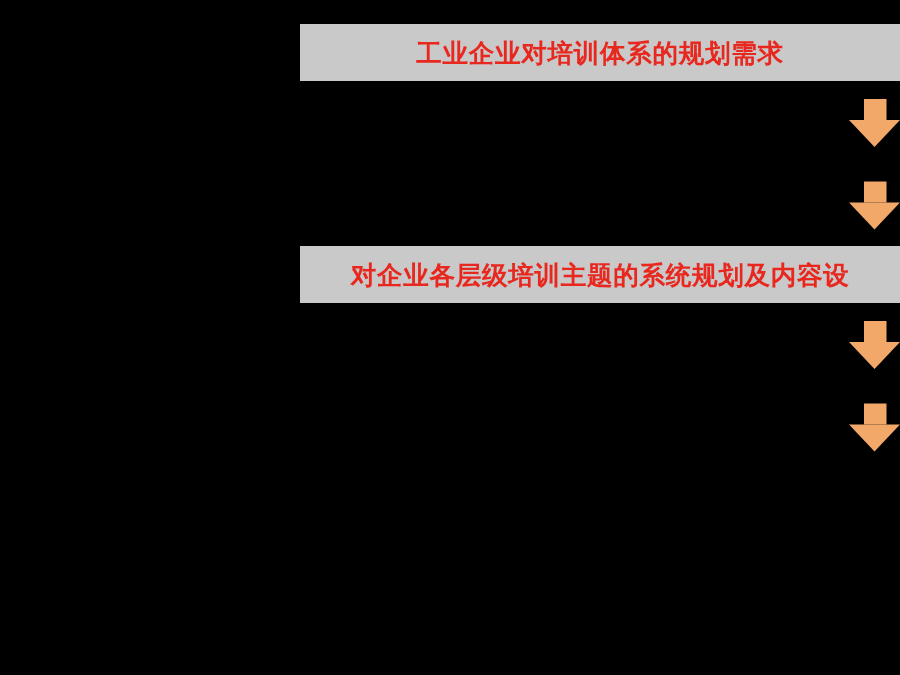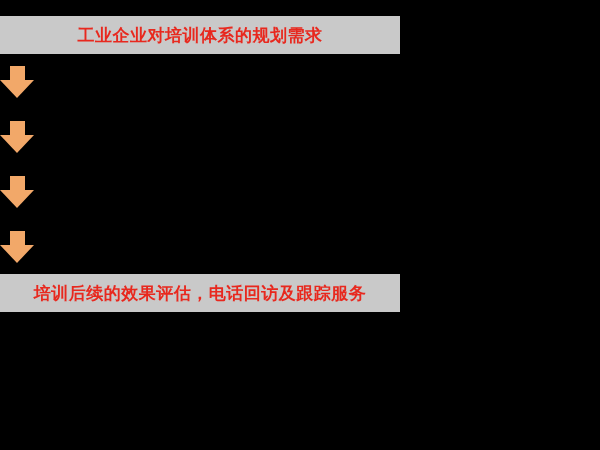--- a/index.html
+++ b/index.html
@@ -9,21 +9,21 @@
   }
   .canvas {
     position: relative;
     width: 600px;
     height: 351px;
     background: #000000;
     overflow: hidden;
     font-family: "DejaVu Sans", "Liberation Sans", sans-serif;
     display: flex;
     flex-direction: column;
-    align-items: flex-start;
+    align-items: flex-end;
     padding-top: 16px;
     box-sizing: border-box;
   }
   .step-box {
     width: 400px;
     height: 38px;
     background: #C9C9C9;
     display: flex;
     align-items: center;
     justify-content: center;
@@ -71,29 +71,29 @@
     <div class="arrow-stem"></div>
     <div class="arrow-head"></div>
   </div>
 
 
   <div class="arrow-wrap">
     <div class="arrow-stem"></div>
     <div class="arrow-head"></div>
   </div>
 
+  <div class="step-box">
+    <span class="step-label">对企业各层级培训主题的系统规划及内容设</span>
+  </div>
 
   <div class="arrow-wrap">
     <div class="arrow-stem"></div>
     <div class="arrow-head"></div>
   </div>
 
 
   <div class="arrow-wrap">
     <div class="arrow-stem"></div>
     <div class="arrow-head"></div>
   </div>
 
-  <div class="step-box">
-    <span class="step-label">培训后续的效果评估，电话回访及跟踪服务</span>
-  </div>
 
 </div>
 
 </body></html>

